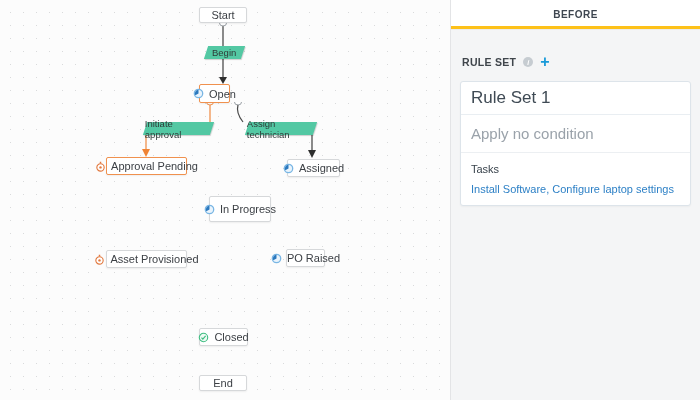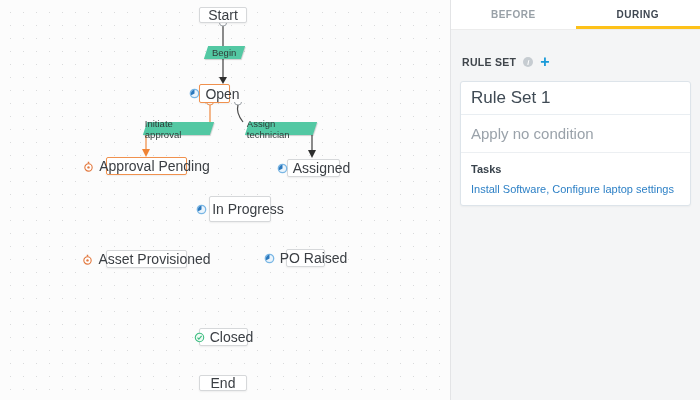--- a/index.html
+++ b/index.html
@@ -14,21 +14,21 @@
   .stage{position:relative;width:700px;height:400px}
 
   
   .canvas{position:absolute;left:0;top:0;width:450px;height:400px;
     background-color:#fcfcfc;
     background-image:radial-gradient(#d9dadb 0.8px,transparent 0.9px);
     background-size:13px 13px;background-position:4px 6px}
   .edges{position:absolute;left:0;top:0;width:450px;height:400px;pointer-events:none}
 
   .node{position:absolute;display:flex;align-items:center;justify-content:center;gap:5px;
-    background:#fff;border:1px solid #d6d8da;border-radius:2px;font-size:14px;color:#3b3f44;
+    background:#fff;border:1px solid #d6d8da;border-radius:2px;font-size:11px;color:#3b3f44;
     box-shadow:0 1px 2px rgba(0,0,0,.06);white-space:nowrap;z-index:3}
   .node.selected{border-color:var(--selected-orange)}
   .node .nicon{display:flex;align-items:center}
   #node-start{left:199px;top:7px;width:48px;height:16px}
   #node-open{left:199px;top:84px;width:31px;height:19px}
   #node-approval{left:106px;top:157px;width:81px;height:18px}
   #node-assigned{left:287px;top:159px;width:53px;height:18px}
   #node-inprogress{left:209px;top:196px;width:62px;height:26px}
   #node-asset{left:106px;top:250px;width:81px;height:18px}
   #node-poraised{left:286px;top:249px;width:39px;height:18px}
@@ -53,21 +53,21 @@
   .ruleset-head{display:flex;align-items:center;gap:7px;margin:14px 0 13px 2px}
   .ruleset-title{font-size:10.5px;font-weight:bold;color:#3f454b;letter-spacing:.3px}
   .info-icon{width:10px;height:10px;border-radius:50%;background:#c6ccd1;color:#fff;font-size:7px;
     display:flex;align-items:center;justify-content:center;font-style:italic;font-weight:bold;cursor:pointer}
   .plus-icon{color:var(--add-blue);font-size:16px;font-weight:bold;line-height:10px;cursor:pointer}
   .card{background:#fff;border:1px solid #dde4ea;border-radius:3px;box-shadow:0 1px 2px rgba(0,0,0,.04)}
   .card-header{padding:6px 10px;font-size:17px;color:#3f4a54;border-bottom:1px solid #e9eef2;cursor:pointer}
   .card-body{padding:10px}
   .condition{font-size:15px;color:#9aa2aa}
   .card-divider{border:none;border-top:1px solid #eceff2;margin:10px -10px}
-  .tasks-heading{font-size:11px;font-weight:bold;color:#39434c;margin-bottom:8px}
+  .tasks-heading{font-size:11px;font-weight:normal;color:#39434c;margin-bottom:8px}
   .tasks-line{font-size:11px;color:#39434c}
   .task-link{color:var(--link-blue);text-decoration:none;cursor:pointer}
   .task-sep{color:var(--link-blue);margin-right:3px}
 </style>
 </head>
 <body>
 
 <div class="stage">
 
   <div class="canvas">
@@ -181,22 +181,21 @@
     <div class="plabel" id="label-initiate">
       <span>Initiate approval</span>
     </div>
     <div class="plabel" id="label-assign">
       <span>Assign technician</span>
     </div>
   </div>
 
   <div class="panel">
     <div class="tabbar">
-      <div class="tab">BEFORE</div>
-      <div class="tab active">DURING</div>
+      <div class="tab active">BEFORE</div>
     </div>
 
     <div class="panel-body">
       <div class="ruleset-head">
         <span class="ruleset-title">RULE SET</span>
         <span class="info-icon">i</span>
         <span class="plus-icon">+</span>
       </div>
 
       <div class="card">

